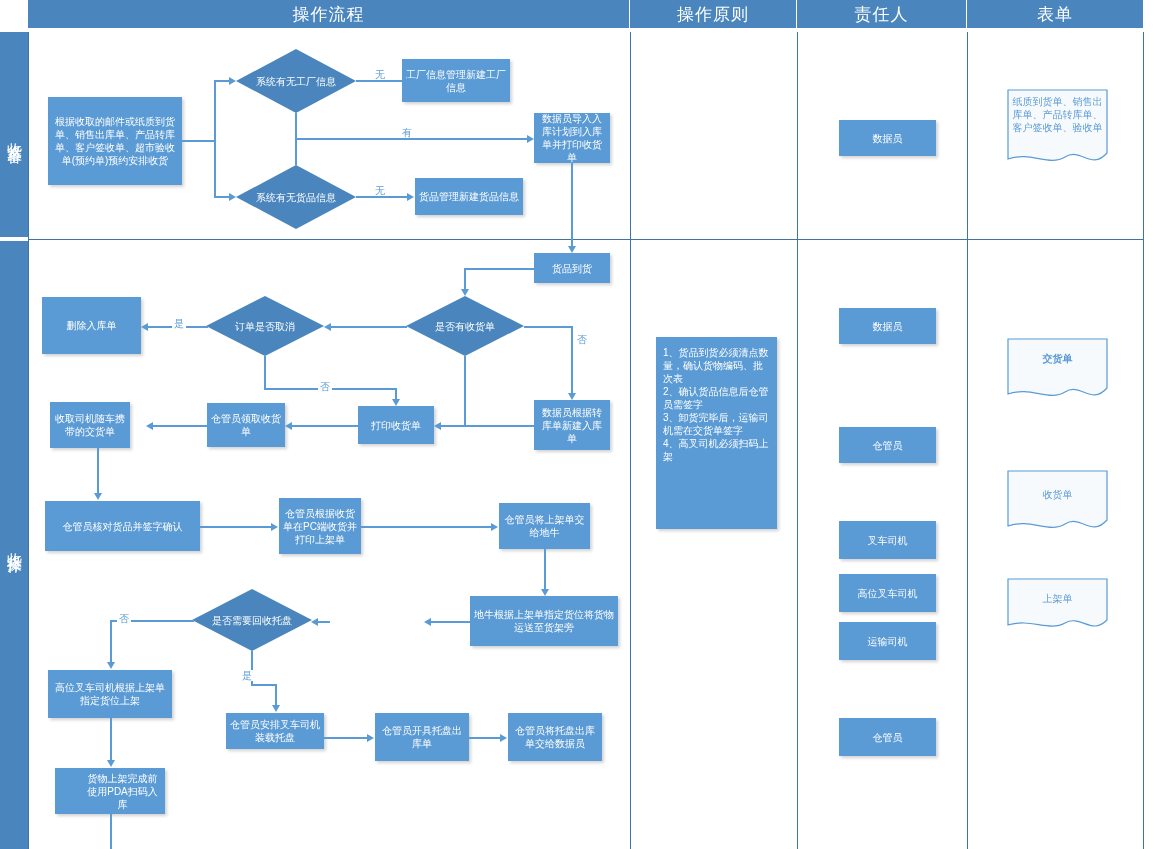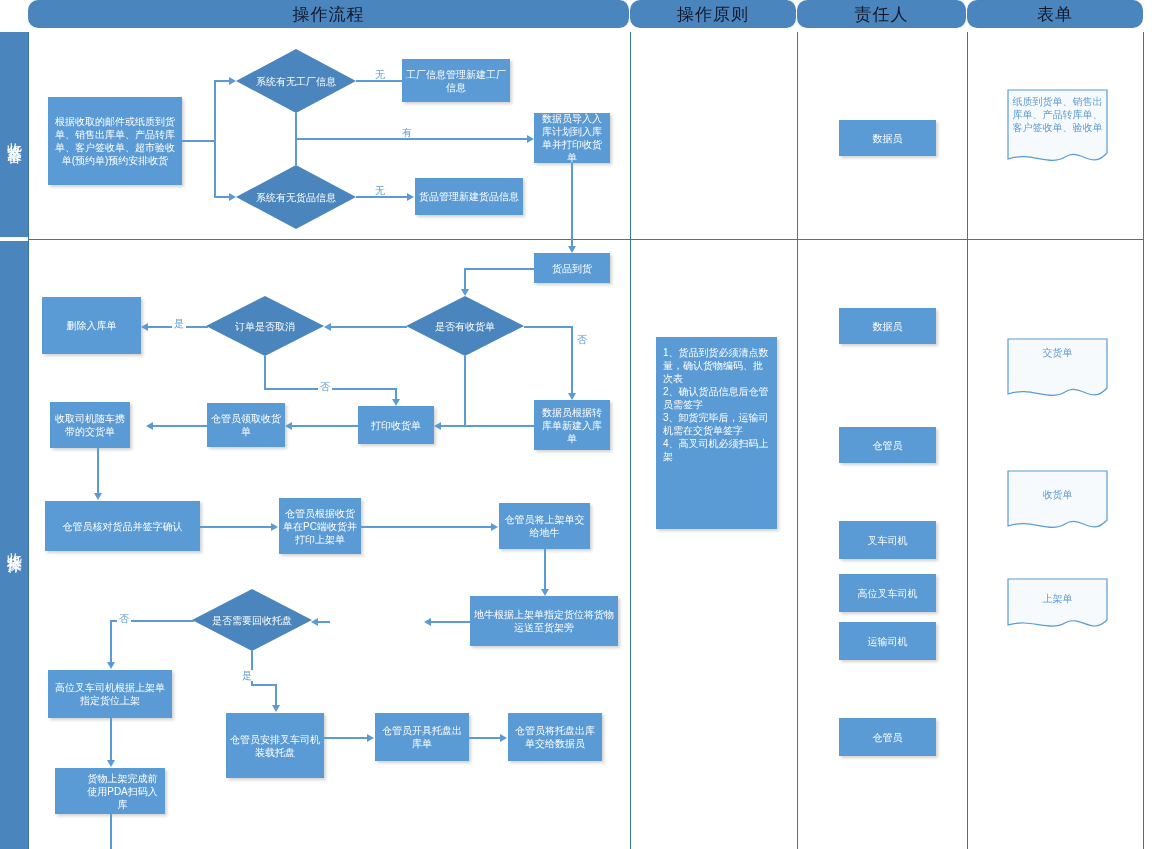--- a/index.html
+++ b/index.html
@@ -1,22 +1,22 @@
 <!DOCTYPE html>
 <html><head>
 <meta charset="utf-8">
 <style>
   html,body{margin:0;padding:0;background:#ffffff;}
   body{font-family:"Liberation Sans","DejaVu Sans",sans-serif;}
   #page{position:relative;width:1169px;height:849px;overflow:hidden;background:#fff;}
 
   
-  .hdr-cell{position:absolute;background:#4a86bd;color:#0f172a;display:flex;align-items:center;
+  .hdr-cell{position:absolute;background:#4a86bd;color:#ffffff;display:flex;align-items:center;
             justify-content:center;font-size:17px;letter-spacing:1px;
-            border-right:1px solid #ffffff;box-sizing:border-box;border-radius:10px;}
+            border-right:1px solid #ffffff;box-sizing:border-box;}
   .swim-label{position:absolute;background:#4a86bd;color:#fff;display:flex;align-items:center;
               justify-content:center;box-sizing:border-box;}
   .swim-label span{writing-mode:vertical-rl;text-orientation:upright;font-size:15px;letter-spacing:2px;}
 
   .vline{position:absolute;background:#3f74a5;width:1px;}
   .hline{position:absolute;background:#3f74a5;height:1px;}
 
   
   .node{position:absolute;box-sizing:border-box;display:flex;align-items:center;
         justify-content:center;text-align:center;color:#ffffff;
@@ -162,21 +162,21 @@
   </div>
 
   <div class="node" style="left:48px;top:670px;width:124px;height:48px;">
     <span>高位叉车司机根据上架单指定货位上架</span>
   </div>
 
   <div class="node" style="left:55px;top:768px;width:110px;height:46px;padding-left:28px;">
     <span>货物上架完成前使用PDA扫码入库</span>
   </div>
 
-  <div class="node" style="left:226px;top:713px;width:98px;height:65px;">
+  <div class="node" style="left:226px;top:713px;width:98px;height:36px;">
     <span>仓管员安排叉车司机装载托盘</span>
   </div>
 
   <div class="node" style="left:375px;top:713px;width:94px;height:48px;">
     <span>仓管员开具托盘出库单</span>
   </div>
 
   <div class="node" style="left:508px;top:713px;width:94px;height:48px;">
     <span>仓管员将托盘出库单交给数据员</span>
   </div>
@@ -311,21 +311,21 @@
     <svg viewBox="0 0 101 80" preserveAspectRatio="none">
       <path d="M1 1 H100 V64 C84 82 74 58 58 68 C42 78 24 62 1 70 Z" fill="#f7fafd" stroke="#5b9bd5" stroke-width="1.2"></path>
     </svg>
     <div class="dtxt">纸质到货单、销售出库单、产品转库单、客户签收单、验收单</div>
   </div>
 
   <div class="doc" style="left:1007px;top:338px;width:101px;height:65px;">
     <svg viewBox="0 0 101 65" preserveAspectRatio="none">
       <path d="M1 1 H100 V50 C84 68 74 44 58 54 C42 64 24 48 1 56 Z" fill="#f7fafd" stroke="#5b9bd5" stroke-width="1.2"></path>
     </svg>
-    <div class="dtxt" style="top:8px;">交货单</div>
+    <div class="dtxt" style="top:14px;font-weight:bold;">交货单</div>
   </div>
 
   <div class="doc" style="left:1007px;top:470px;width:101px;height:65px;">
     <svg viewBox="0 0 101 65" preserveAspectRatio="none">
       <path d="M1 1 H100 V50 C84 68 74 44 58 54 C42 64 24 48 1 56 Z" fill="#f7fafd" stroke="#5b9bd5" stroke-width="1.2"></path>
     </svg>
     <div class="dtxt" style="top:18px;">收货单</div>
   </div>
 
   <div class="doc" style="left:1007px;top:578px;width:101px;height:55px;">

